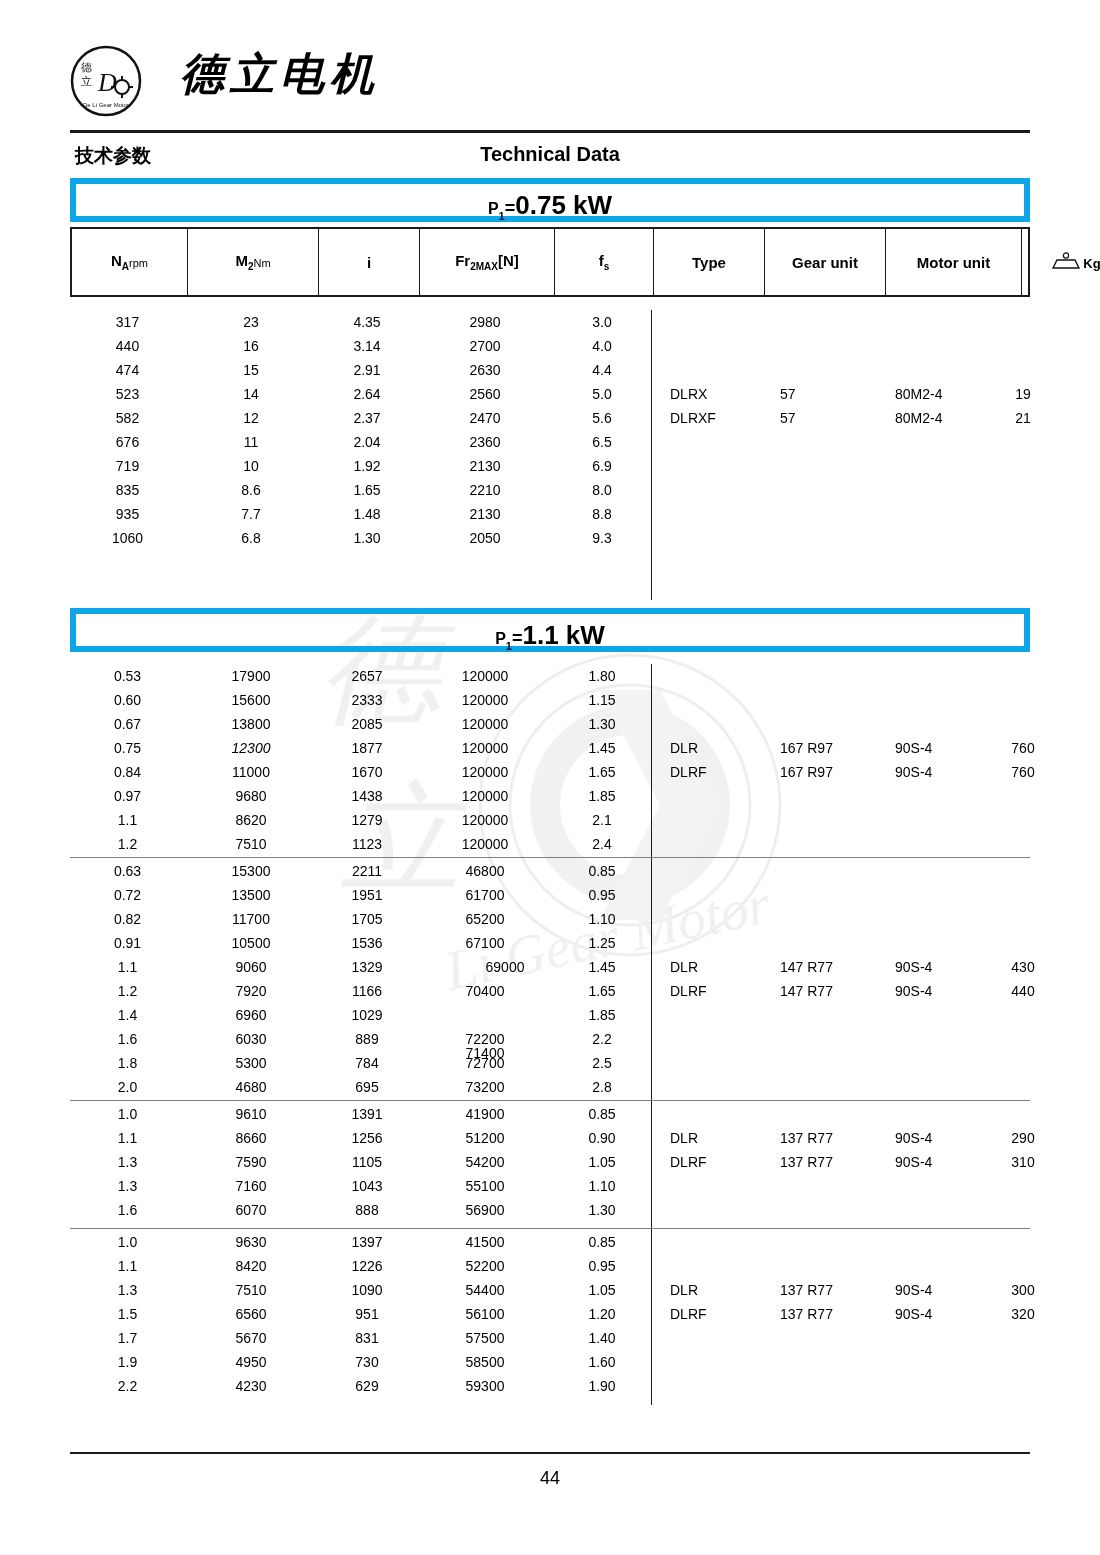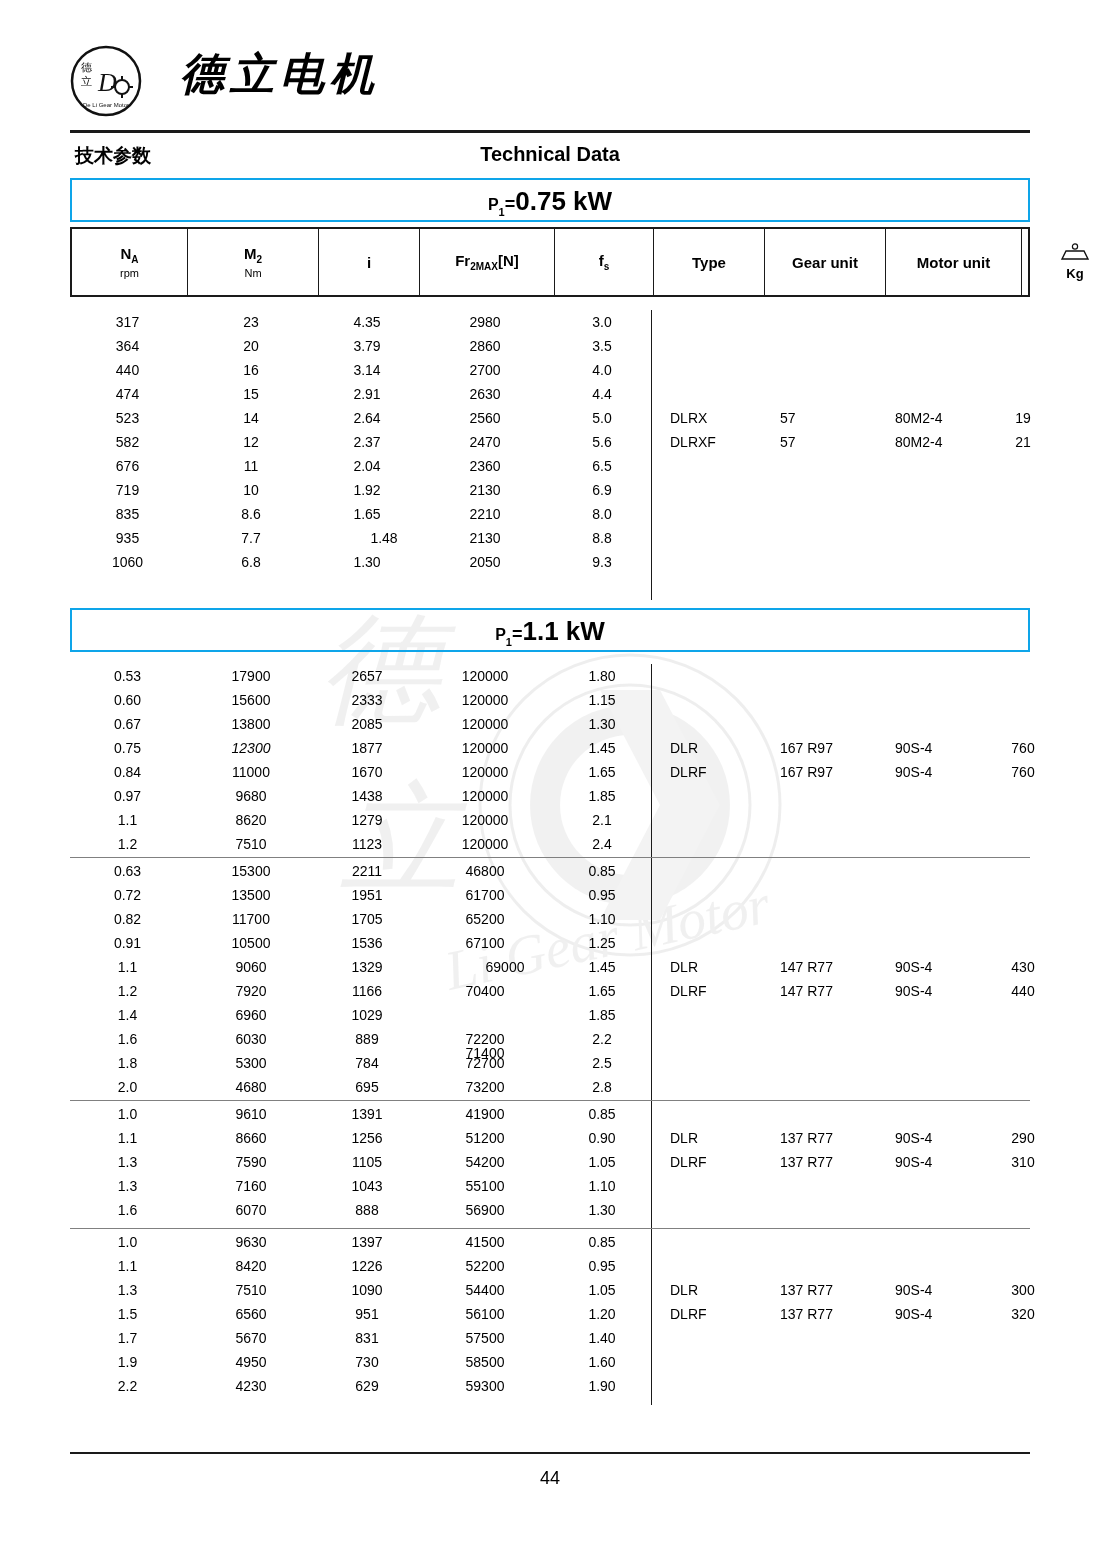--- a/index.html
+++ b/index.html
@@ -58,42 +58,42 @@
     font-size:19px; font-weight:bold;
     font-family:"Liberation Sans", sans-serif;
   }
   .title-en {
     position:absolute; left:0; top:3px; width:960px;
     text-align:center;
     font-size:20px; font-weight:bold;
   }
   .band {
     position:absolute; left:70px; width:960px;
-    border:2px solid #0ea5e9;
+    border:6px solid #0ea5e9;
     box-sizing:border-box;
     height:44px;
     text-align:center;
     z-index:2;
     background:transparent;
   }
   .band span.pwr {
     font-size:26px; font-weight:bold; line-height:42px;
   }
 
   
   .hdr-tbl {
     position:absolute; left:70px; top:227px; width:960px; height:70px;
     border:2px solid #1a1a1a;
     box-sizing:border-box;
     z-index:2;
   }
   .hdr-cell {
     position:absolute; top:0; height:100%;
     box-sizing:border-box;
-    display:flex; flex-direction:column;
+    display:flex; flex-direction:row;
     align-items:center; justify-content:center;
     font-size:15px; font-weight:bold;
   }
   .hdr-cell .sub {
     font-size:11px; font-weight:normal; margin-top:2px;
   }
   .vline {
     position:absolute; top:0; width:1px; height:100%;
     background:#1a1a1a;
   }
@@ -251,27 +251,20 @@
     <div class="div-vert" style="left:581px; top:0px; height:290px;"></div>
 
     <div class="row">
       <div class="cell" style="left:0px;width:115px;">317</div>
       <div class="cell" style="left:116px;width:130px;">23</div>
       <div class="cell" style="left:247px;width:100px;">4.35</div>
       <div class="cell" style="left:348px;width:134px;">2980</div>
       <div class="cell" style="left:483px;width:98px;">3.0</div>
     </div>
     <div class="row">
-      <div class="cell" style="left:0px;width:115px;">364</div>
-      <div class="cell" style="left:116px;width:130px;">20</div>
-      <div class="cell" style="left:247px;width:100px;">3.79</div>
-      <div class="cell" style="left:348px;width:134px;">2860</div>
-      <div class="cell" style="left:483px;width:98px;">3.5</div>
-    </div>
-    <div class="row">
       <div class="cell" style="left:0px;width:115px;">440</div>
       <div class="cell" style="left:116px;width:130px;">16</div>
       <div class="cell" style="left:247px;width:100px;">3.14</div>
       <div class="cell" style="left:348px;width:134px;">2700</div>
       <div class="cell" style="left:483px;width:98px;">4.0</div>
     </div>
     <div class="row">
       <div class="cell" style="left:0px;width:115px;">474</div>
       <div class="cell" style="left:116px;width:130px;">15</div>
       <div class="cell" style="left:247px;width:100px;">2.91</div>
@@ -317,21 +310,21 @@
     <div class="row">
       <div class="cell" style="left:0px;width:115px;">835</div>
       <div class="cell" style="left:116px;width:130px;">8.6</div>
       <div class="cell" style="left:247px;width:100px;">1.65</div>
       <div class="cell" style="left:348px;width:134px;">2210</div>
       <div class="cell" style="left:483px;width:98px;">8.0</div>
     </div>
     <div class="row">
       <div class="cell" style="left:0px;width:115px;">935</div>
       <div class="cell" style="left:116px;width:130px;">7.7</div>
-      <div class="cell" style="left:264px;width:100px;">1.48</div>
+      <div class="cell" style="left:247px;width:100px;">1.48</div>
       <div class="cell" style="left:348px;width:134px;">2130</div>
       <div class="cell" style="left:483px;width:98px;">8.8</div>
     </div>
     <div class="row">
       <div class="cell" style="left:0px;width:115px;">1060</div>
       <div class="cell" style="left:116px;width:130px;">6.8</div>
       <div class="cell" style="left:247px;width:100px;">1.30</div>
       <div class="cell" style="left:348px;width:134px;">2050</div>
       <div class="cell" style="left:483px;width:98px;">9.3</div>
     </div>

